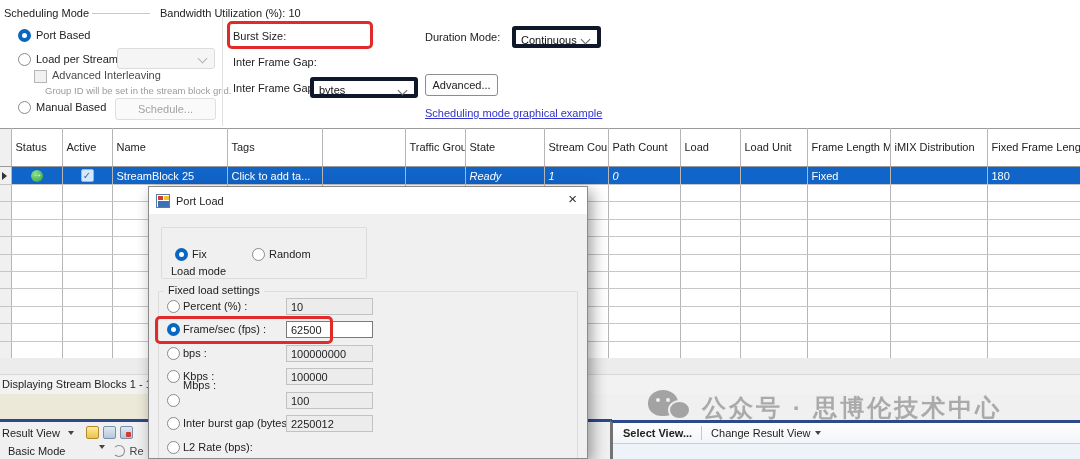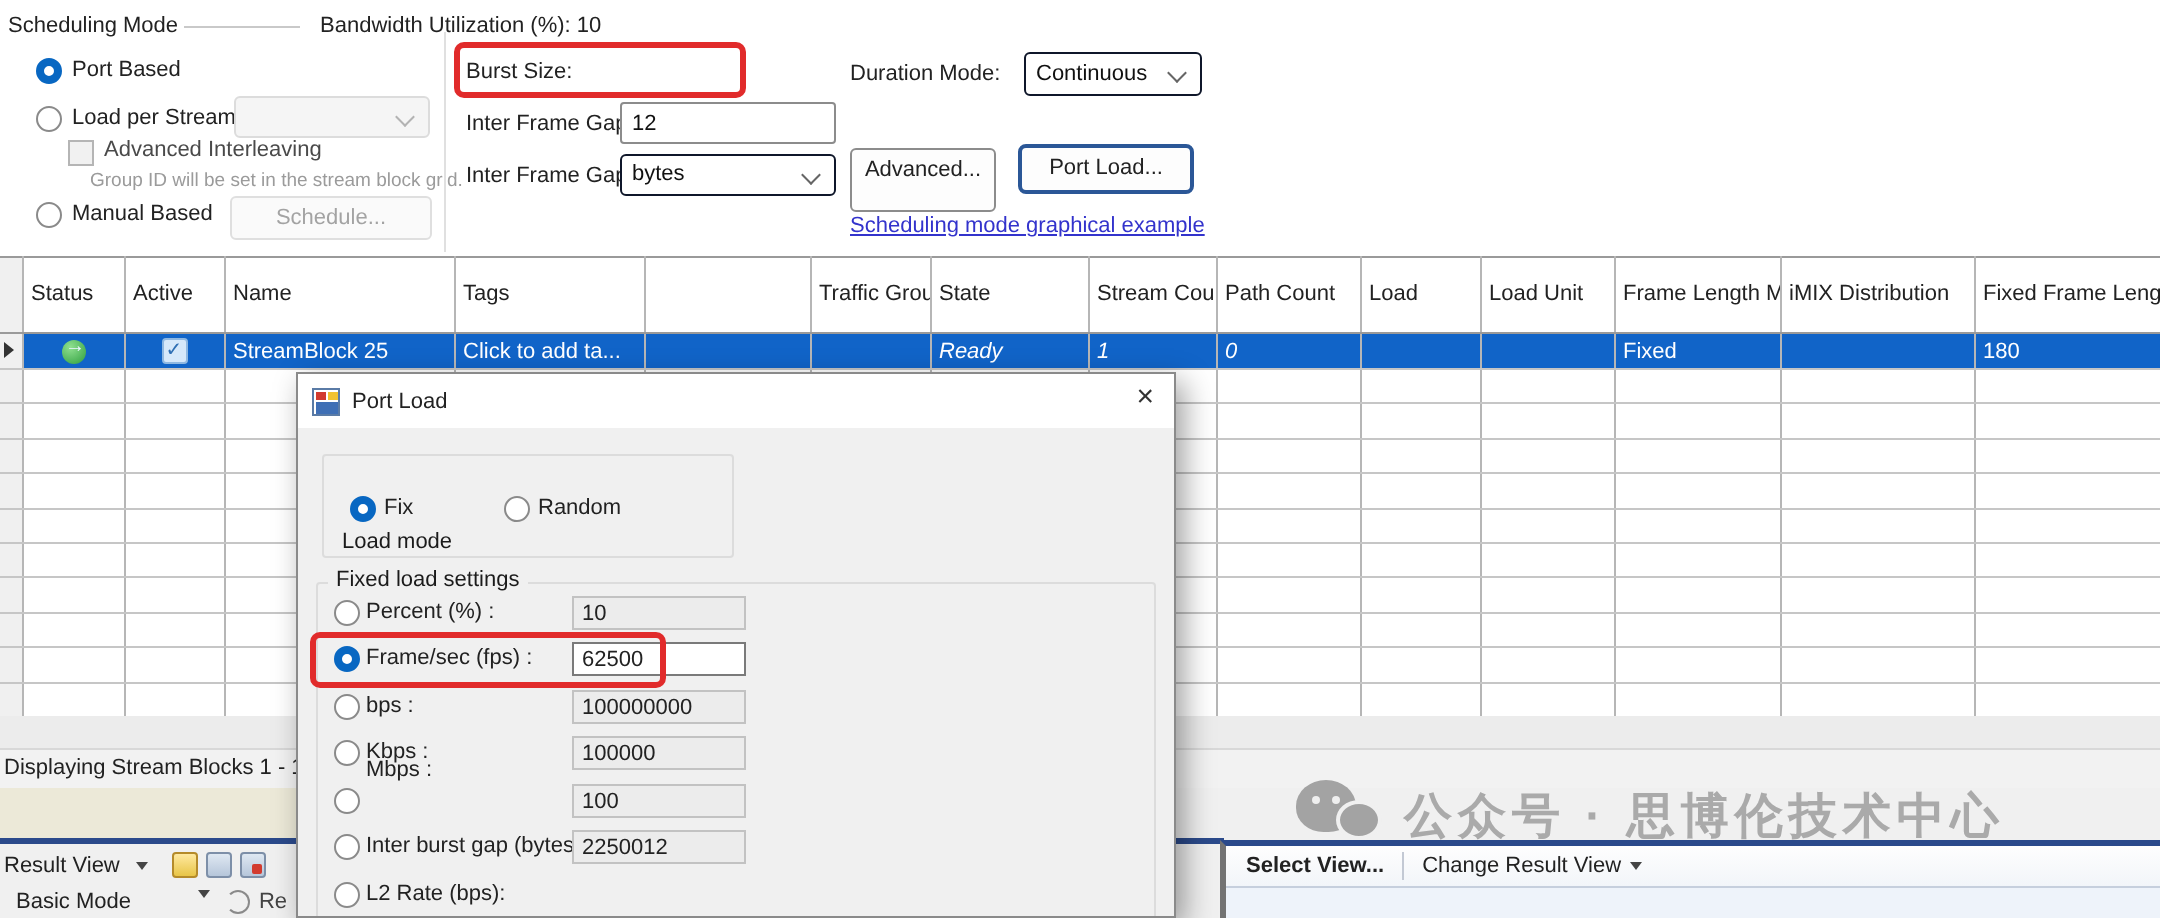--- a/index.html
+++ b/index.html
@@ -10,21 +10,21 @@
   
   #top-panel { left:0; top:0; width:1080px; height:128px; background:#fff; z-index:2; }
   .hline { height:1px; background:#c9c9c9; }
   .vline { width:1px; background:#e0e0e0; }
   .lbl { white-space:nowrap; }
   .radio { width:13px; height:13px; border-radius:50%; border:1px solid #8a8a8a; background:#fff; display:inline-block; }
   .radio.on { border:4px solid #0867c2; }
   .chk { width:13px; height:13px; border:1px solid #b5b5b5; background:#f1f1f1; display:inline-block; }
   .note { color:#9b9b9b; font-size:9.5px; }
   .ddl { background:#f5f5f5; border:1px solid #dcdcdc; border-radius:3px; color:#9a9a9a; }
-  .ddl-on { background:#fff; border:1px solid #0f172a; border-radius:3px; color:#111; }
+  .ddl-on { background:#fff; border:4px solid #0f172a; border-radius:3px; color:#111; }
   .chev { width:7px; height:7px; border-right:1.5px solid #666; border-bottom:1.5px solid #666; transform:rotate(45deg); display:inline-block; position:absolute; right:8px; top:6px; }
   .chev.dim { border-color:#b3b3b3; }
   .txtin { background:#fff; border:1px solid #8c8c8c; border-radius:2px; font:11px "Liberation Sans",sans-serif; padding:0 5px; color:#111; outline:none; }
   .btn { background:#fdfdfd; border:1px solid #8c8c8c; border-radius:3px; font:11px "Liberation Sans",sans-serif; color:#222; text-align:center; }
   .btn.dim { background:#fafafa; border-color:#dfdfdf; color:#a3a3a3; }
   .btn.focus { border:2px solid #2b5797; border-radius:4px; }
   .redbox { border:3px solid #e12b2b; border-radius:5px; pointer-events:none; z-index:30; }
   a.link { color:#3333cc; text-decoration:underline; }
 
   
@@ -106,36 +106,34 @@
   <div class="abs btn dim" style="left:115px;top:98px;width:101px;height:22px;line-height:20px;">Schedule...</div>
 
   <div class="abs vline" style="left:222px;top:16px;height:110px;"></div>
 
   <span class="abs lbl" style="left:160px;top:7px;">Bandwidth Utilization (%): 10</span>
 
   <span class="abs lbl" style="left:233px;top:30px;">Burst Size:</span>
   <div class="abs redbox" style="left:227px;top:21px;width:146px;height:28px;"></div>
 
   <span class="abs lbl" style="left:233px;top:56px;">Inter Frame Gap:</span>
-  <input class="abs txtin" style="left: 310px; top: 51px; width: 108px; height: 21px;" value="12">
 
   <span class="abs lbl" style="left:233px;top:82px;">Inter Frame Gap Unit:</span>
   <div class="abs ddl-on" style="left:310px;top:77px;width:108px;height:21px;padding:3px 5px;">
     <span>bytes</span>
     <span class="chev"></span>
   </div>
 
   <span class="abs lbl" style="left:425px;top:31px;">Duration Mode:</span>
   <div class="abs ddl-on" style="left:512px;top:26px;width:89px;height:22px;padding:4px 5px;">
     <span>Continuous</span>
     <span class="chev"></span>
   </div>
 
-  <div class="abs btn" style="left:425px;top:74px;width:73px;height:32px;line-height:20px;">Advanced...</div>
-  <div class="abs btn focus" style="left:509px;top:72px;width:88px;height:25px;line-height:21px;">Port Load...</div>
+  <div class="abs btn" style="left:425px;top:74px;width:73px;height:22px;line-height:20px;">Advanced...</div>
 
   <a class="abs link" href="#" style="left:425px;top:107px;">Scheduling mode graphical example</a>
 </div>
 
 <div id="grid-wrap" class="abs">
   <table id="grid">
     <colgroup id="cols">
         <col style="width: 11px;">
         <col style="width: 51px;">
         <col style="width: 50px;">

